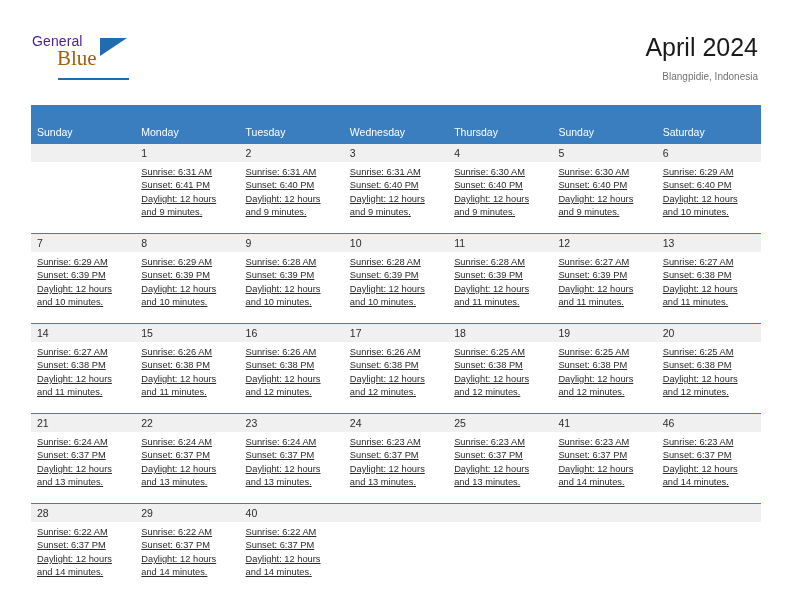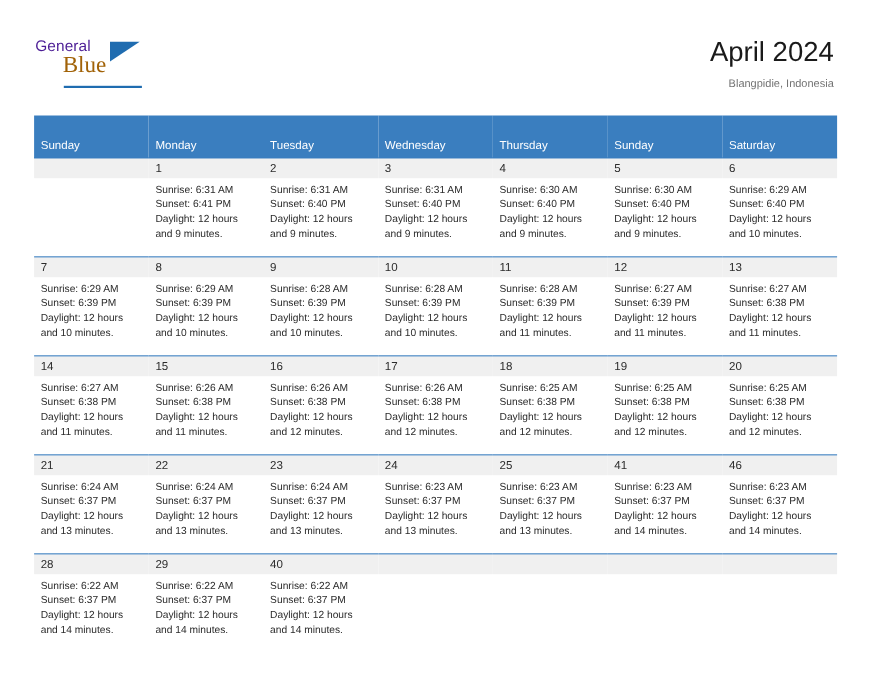--- a/index.html
+++ b/index.html
@@ -135,20 +135,21 @@
   }
   .daynum.empty {
     background: #f0f0f0;
   }
 
   .details {
     padding: 4px 6px 0 6px;
     font-size: 9.3px;
     line-height: 13.4px;
     color: #2b2b2b;
+    text-decoration: underline;
   }
   .details div {
     white-space: nowrap;
   }
 </style>
 </head>
 <body>
 
 <div class="page">
 

